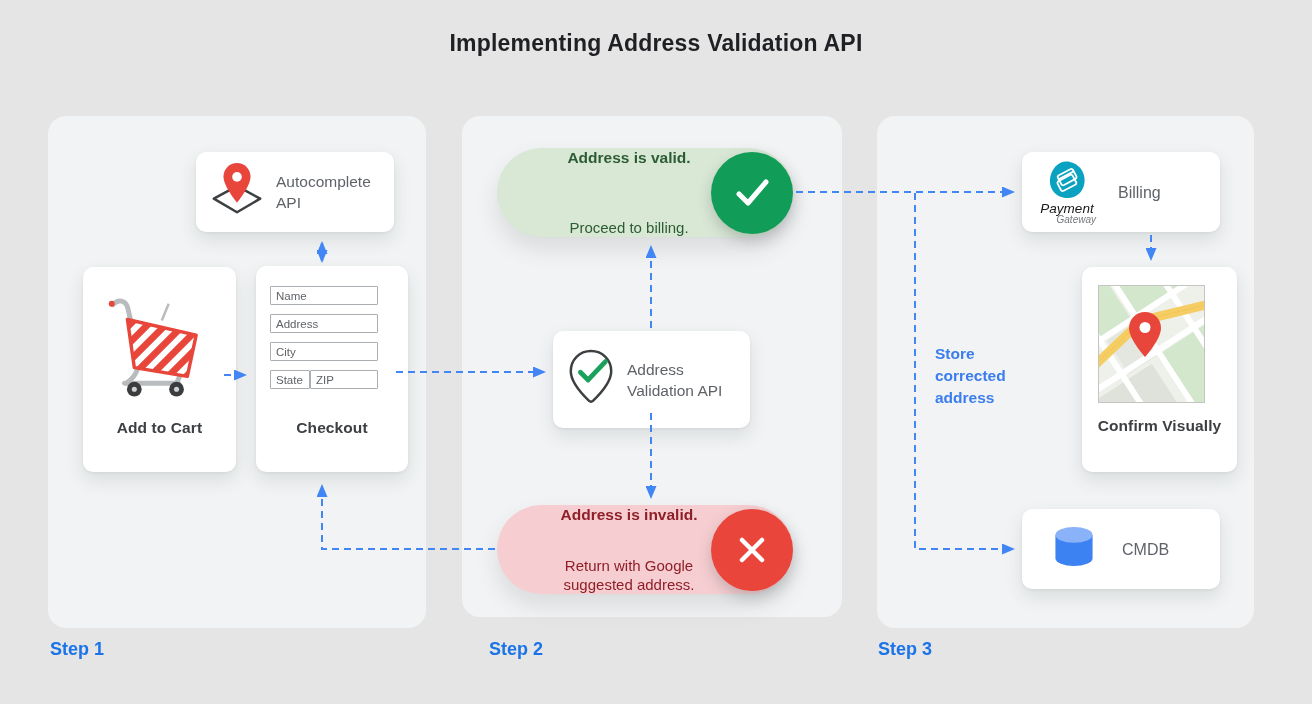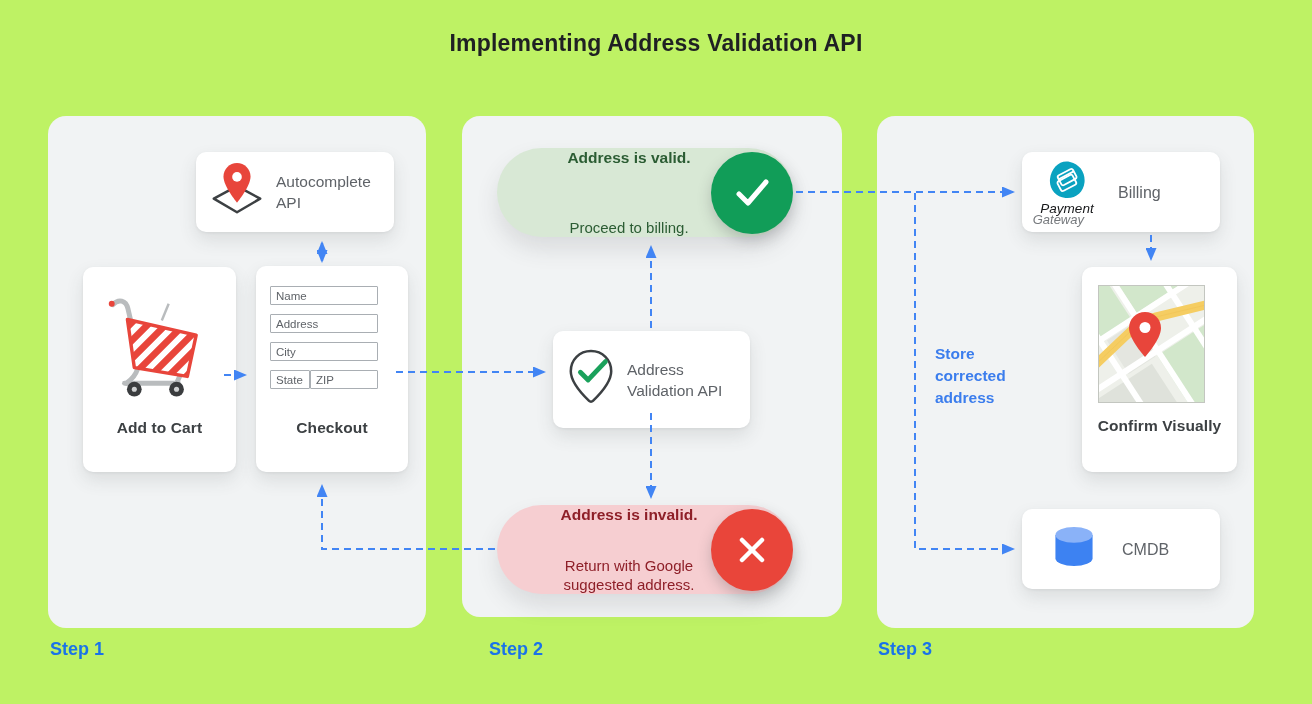--- a/index.html
+++ b/index.html
@@ -1,17 +1,17 @@
 <!DOCTYPE html>
 <html><head>
 <meta charset="utf-8">
 <style>
   html,body{margin:0;padding:0;background:#fff;}
   body{font-family:"Liberation Sans","DejaVu Sans",sans-serif;-webkit-font-smoothing:antialiased;}
-  #canvas{position:relative;width:1312px;height:704px;background:#bef264;overflow:hidden;}
+  #canvas{position:relative;width:1312px;height:704px;background:#e5e5e5;overflow:hidden;}
 
   .title{position:absolute;top:30px;left:0;width:100%;text-align:center;
          font-size:23px;font-weight:700;color:#1f2023;letter-spacing:.2px;}
 
   .panel{position:absolute;background:#f1f3f4;border-radius:18px;}
   #panel1{left:48px;top:116px;width:378px;height:512px;}
   #panel2{left:462px;top:116px;width:380px;height:501px;}
   #panel3{left:877px;top:116px;width:377px;height:512px;}
 
   .step-label{position:absolute;font-size:18px;font-weight:700;color:#1a73e8;}
@@ -57,21 +57,21 @@
   #valid-pill .t1,#valid-pill .t2{color:#2b5c33;}
   #invalid-pill .t1,#invalid-pill .t2{color:#8e1f28;}
   .pill .status-circle{position:absolute;left:214px;top:3.5px;width:82px;height:82px;border-radius:50%;
         display:flex;align-items:center;justify-content:center;
         box-shadow:0 6px 14px rgba(60,64,67,.25);}
   #valid-pill .status-circle{background:#119d58;}
   #invalid-pill .status-circle{background:#e9453a;}
 
   #billing-card .logo{display:flex;flex-direction:column;align-items:center;width:66px;}
   .logo-primary{font-size:13.5px;font-weight:400;font-style:italic;color:#17181a;line-height:13px;margin-top:2px;}
-  .logo-secondary{font-size:13px;font-style:italic;color:#76797d;line-height:9px;align-self:flex-end;margin-right:16px;}
+  .logo-secondary{font-size:10px;font-style:italic;color:#76797d;line-height:9px;align-self:flex-end;margin-right:4px;}
 
   #confirm-card{left:1082px;top:267px;width:139px;height:205px;}
   #confirm-card svg{position:absolute;left:16px;top:18px;}
   #confirm-card .tall-label{top:148px;line-height:22px;}
 
   .note{position:absolute;left:935px;top:343px;width:104px;
         font-size:15.5px;font-weight:700;color:#3b7ded;line-height:22px;}
 
   #connectors{position:absolute;left:0;top:0;pointer-events:none;}
 </style>

